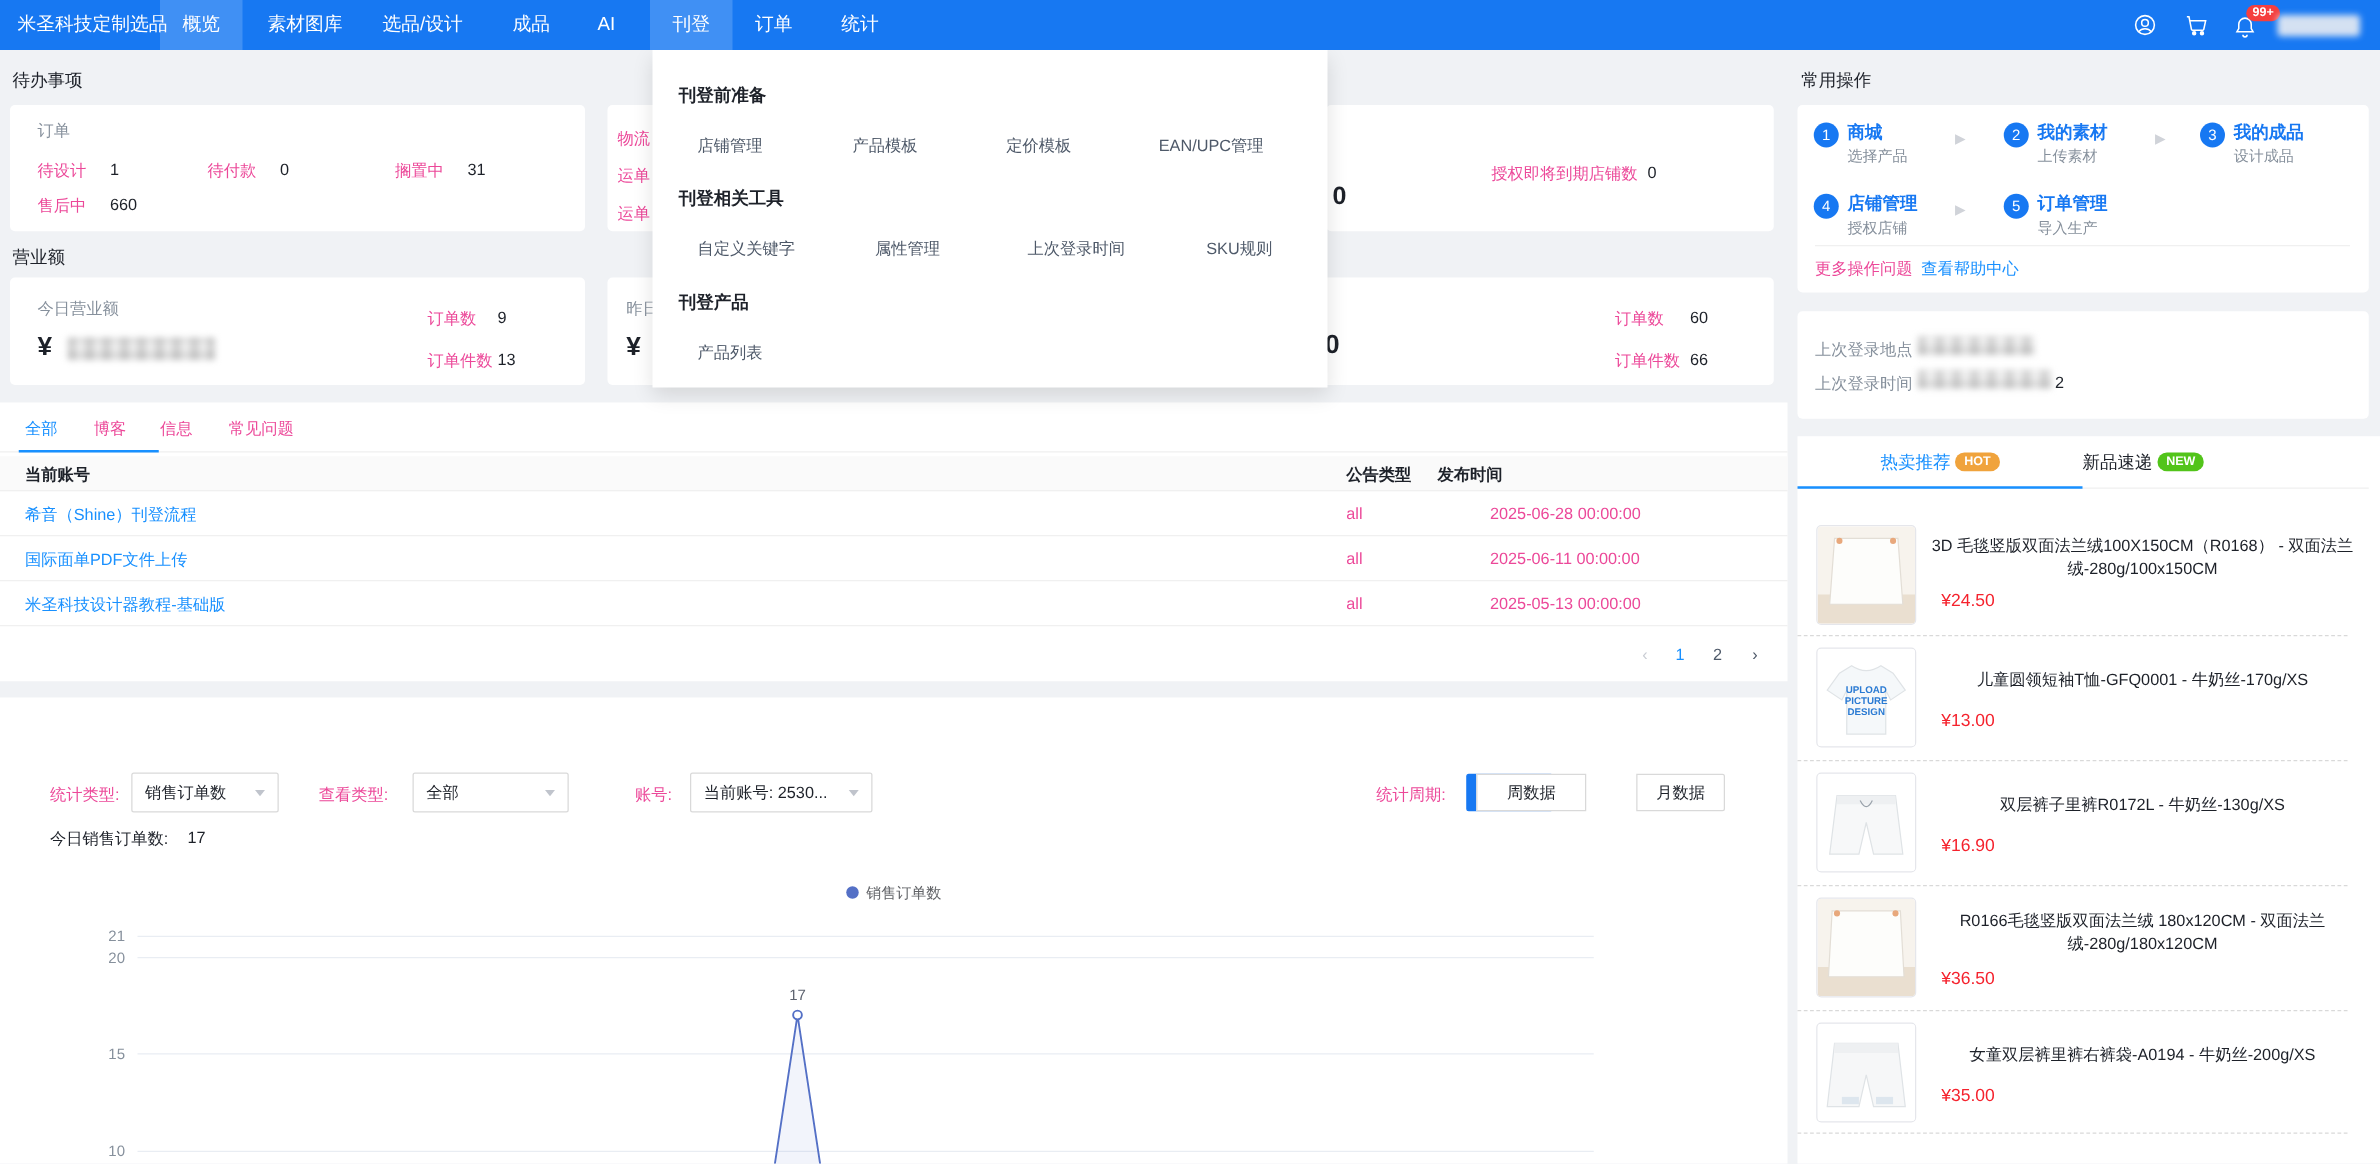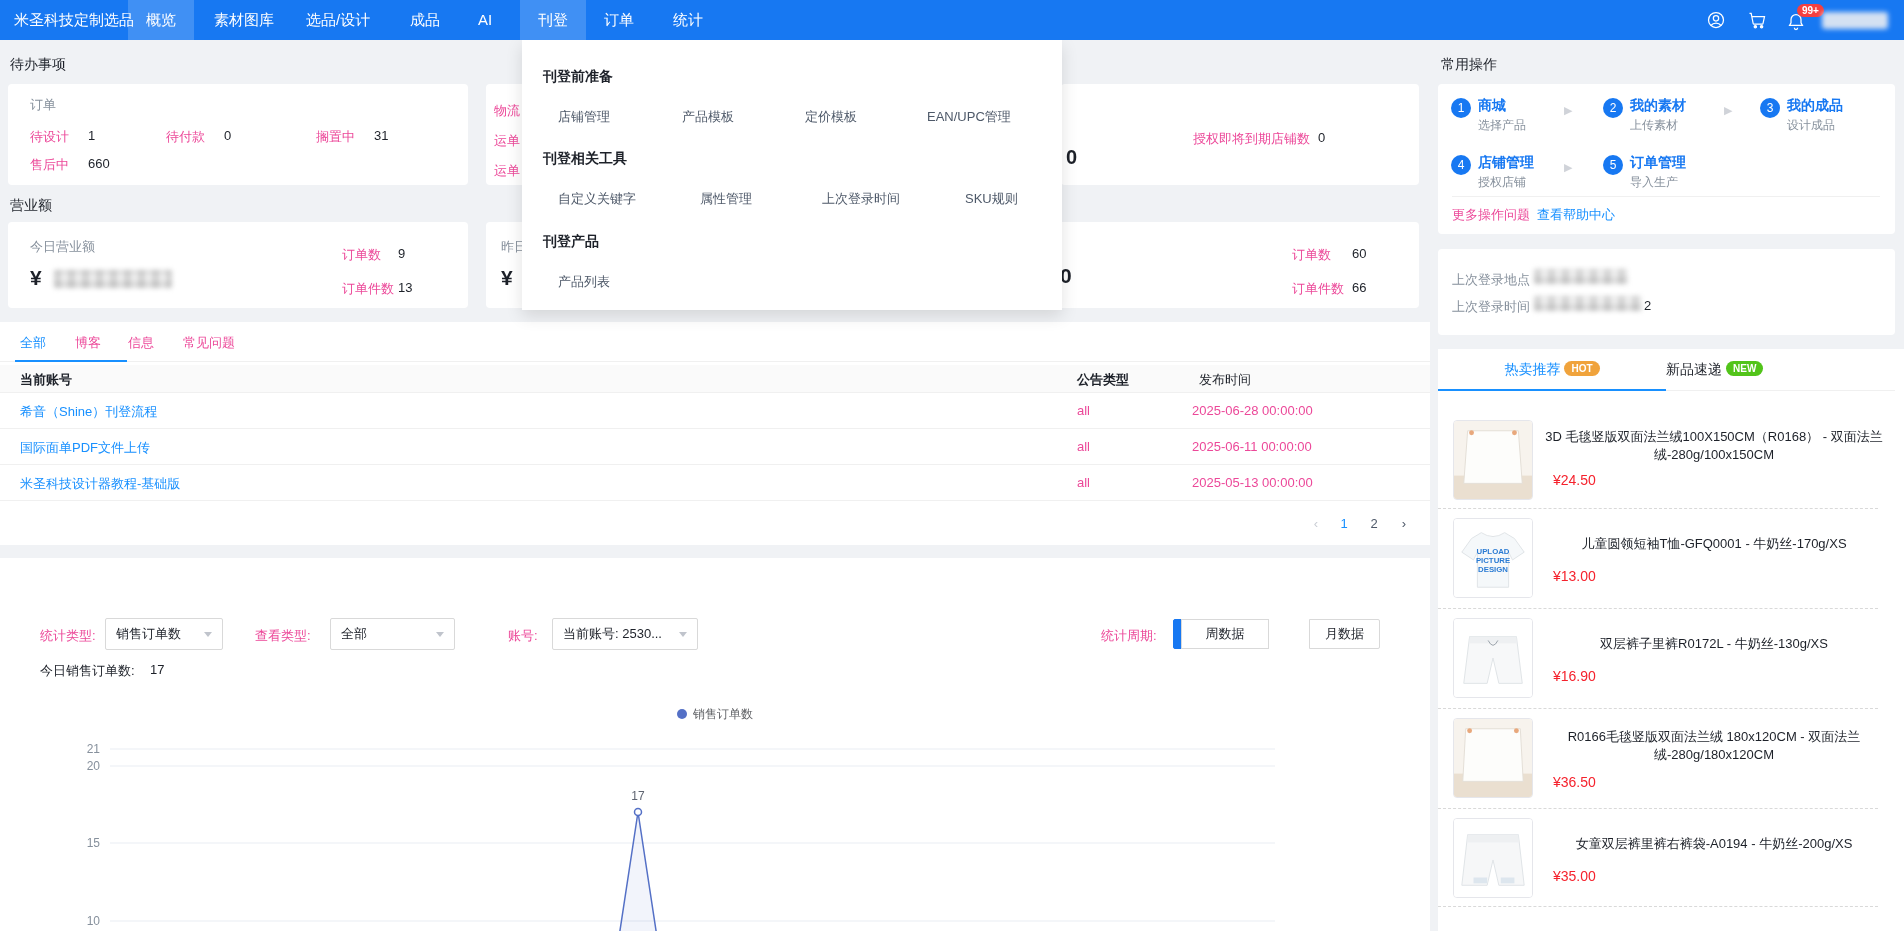--- a/index.html
+++ b/index.html
@@ -144,21 +144,21 @@
   <div class="a" style="left:0;top:0;width:1430px;height:40px;border-bottom:1px solid #f0f0f0">
     <div class="a s13" style="left:20px;top:12px;color:#1890ff">全部</div>
     <div class="a s13 g2" style="left:75px;top:12px">博客</div>
     <div class="a s13 g2" style="left:128px;top:12px">信息</div>
     <div class="a s13 g2" style="left:183px;top:12px">常见问题</div>
     <div class="a" style="left:15px;top:38px;width:112px;height:2px;background:#1890ff"></div>
   </div>
   <div class="a" style="left:0;top:43px;width:1430px;height:28px;background:#fafafa;border-bottom:1px solid #f0f0f0">
     <div class="a s13" style="left:20px;top:6px;font-weight:bold">当前账号</div>
     <div class="a s13" style="left:1077px;top:6px;font-weight:bold">公告类型</div>
-    <div class="a s13" style="left:1199px;top:6px;font-weight:normal">发布时间</div>
+    <div class="a s13" style="left:1150px;top:6px;font-weight:bold">发布时间</div>
   </div>
   <div class="trow" style="top:71px">
     <div class="a s13 lk" style="left:20px;top:10px">希音（Shine）刊登流程</div>
     <div class="a s13 g2" style="left:1077px;top:10px">all</div>
     <div class="a s13 g2" style="left:1192px;top:10px">2025-06-28 00:00:00</div>
   </div>
   <div class="trow" style="top:107px">
     <div class="a s13 lk" style="left:20px;top:10px">国际面单PDF文件上传</div>
     <div class="a s13 g2" style="left:1077px;top:10px">all</div>
     <div class="a s13 g2" style="left:1192px;top:10px">2025-06-11 00:00:00</div>

